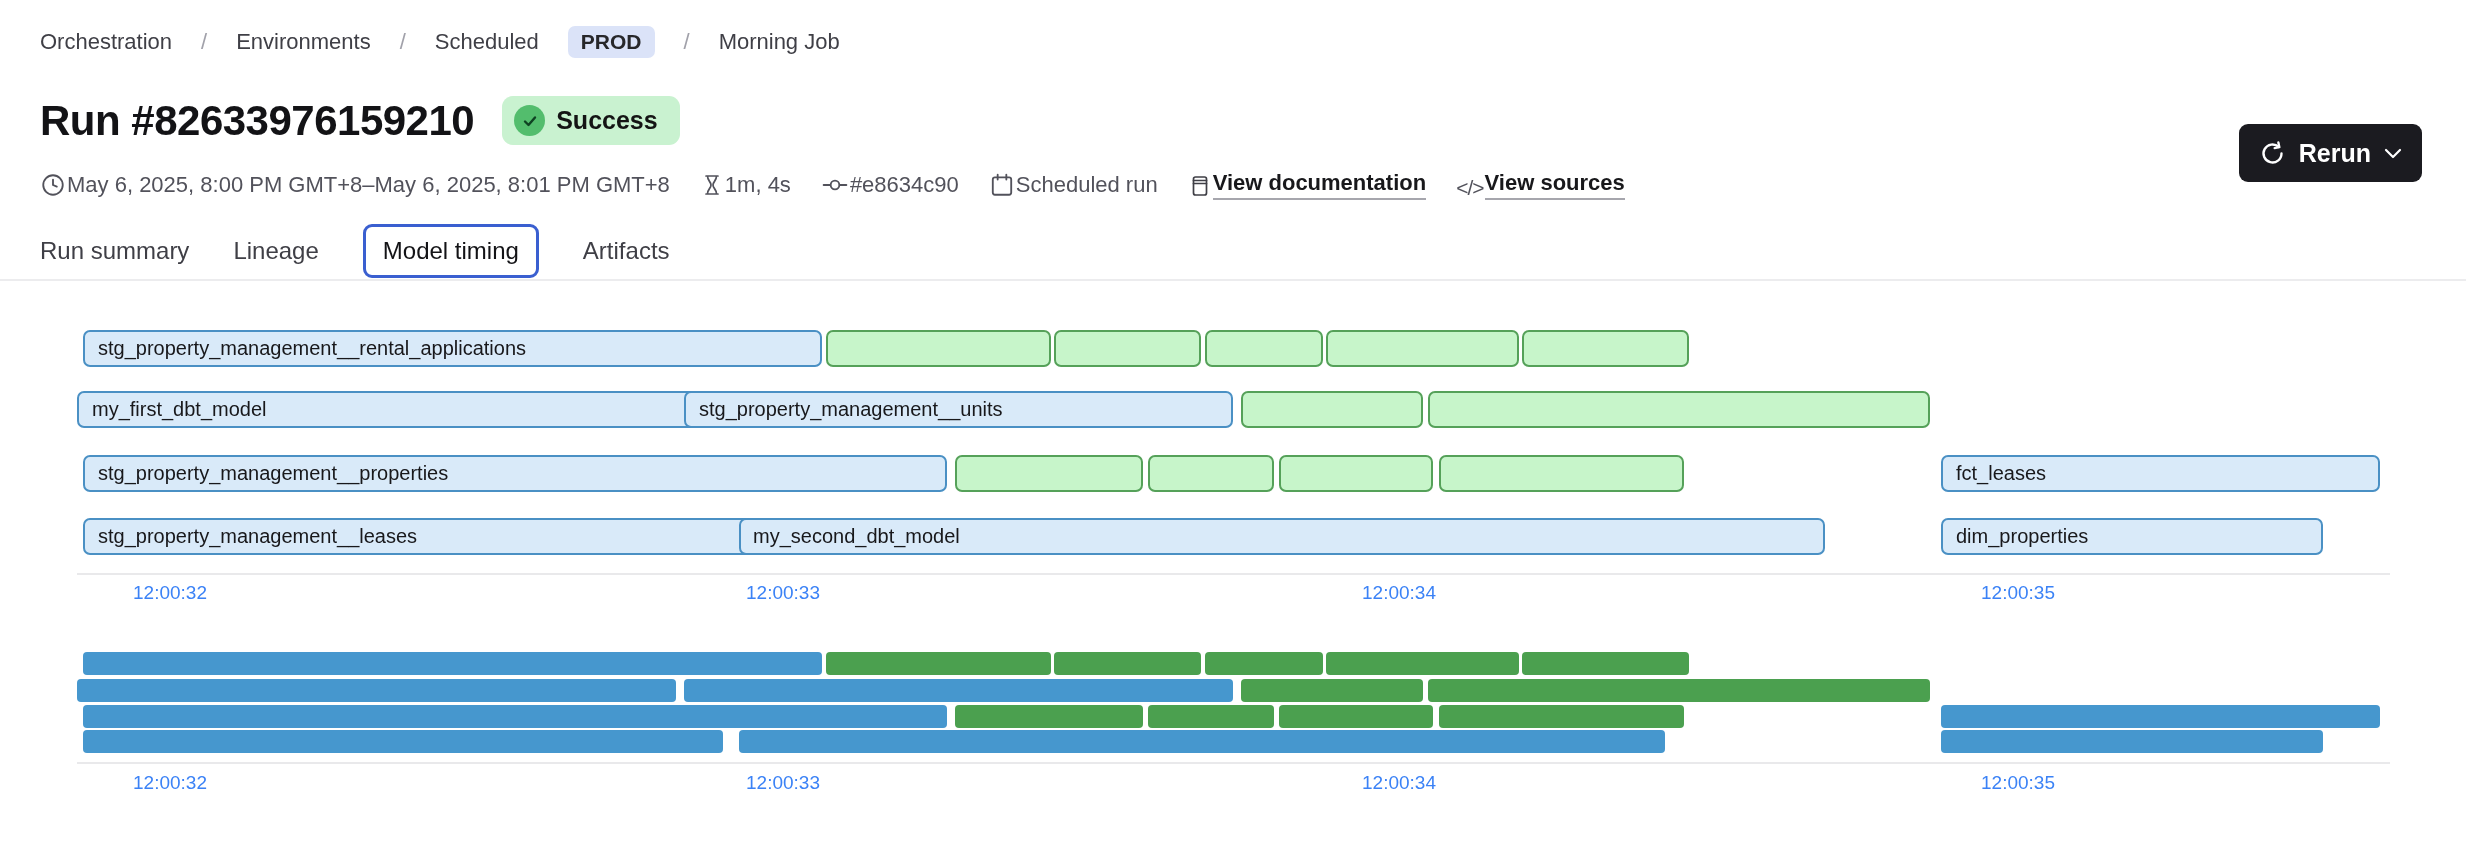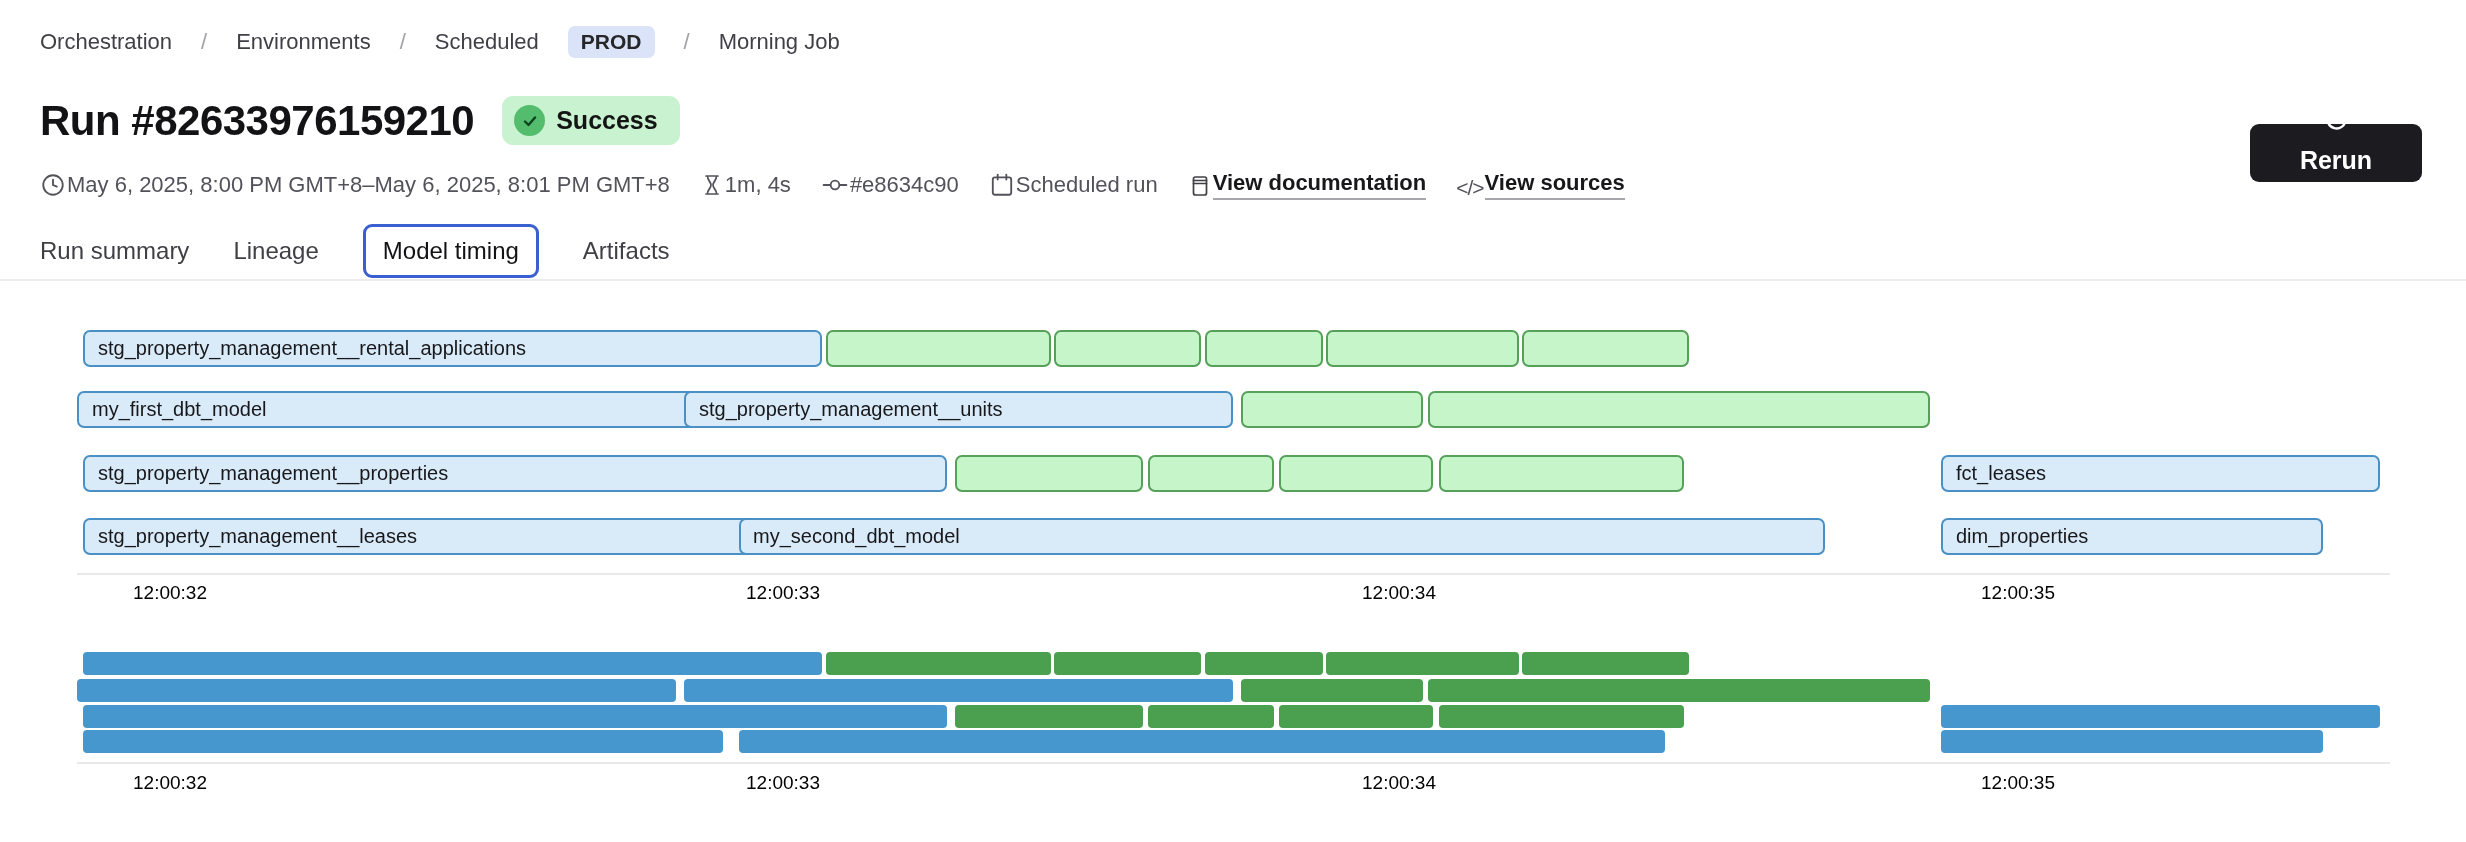--- a/index.html
+++ b/index.html
@@ -13,21 +13,21 @@
   .breadcrumb .sep { color: #a1a1aa; }
   .env-badge { background: var(--env-badge-bg); color: #27272a; font-weight: 700; font-size: 21px; padding: 4px 13px; border-radius: 7px; }
 
   
   .title-row { position: absolute; left: 40px; top: 96px; display: flex; align-items: center; gap: 28px; }
   .run-title { font-size: 42px; font-weight: 600; color: #131316; letter-spacing: -0.5px; }
   .status-badge { display: flex; align-items: center; gap: 11px; background: var(--status-badge-bg); border-radius: 11px; padding: 9px 22px 9px 12px; font-size: 25px; font-weight: 600; color: #141414; }
   .status-dot { width: 31px; height: 31px; border-radius: 50%; background: var(--status-badge-dot); display: flex; align-items: center; justify-content: center; }
 
   
-  .rerun-btn { position: absolute; right: 44px; top: 124px; height: 58px; min-width: 172px; background: var(--rerun-bg); color: #fff; border: none; border-radius: 9px; display: flex; align-items: center; justify-content: center; gap: 13px; font-family: inherit; font-size: 25px; font-weight: 700; padding: 0 20px; cursor: pointer; flex-direction: column; }
+  .rerun-btn { position: absolute; right: 44px; top: 124px; height: 58px; min-width: 172px; background: var(--rerun-bg); color: #fff; border: none; border-radius: 9px; display: flex; align-items: center; justify-content: center; gap: 13px; font-family: inherit; font-size: 25px; font-weight: 700; padding: 0 20px; cursor: pointer; }
 
   
   .meta-row { position: absolute; left: 40px; top: 170px; display: flex; align-items: center; gap: 30px; font-size: 22px; color: #52525b; }
   .meta-item { display: flex; align-items: flex-end; gap: 1px; white-space: nowrap; }
   .meta-item svg { flex: 0 0 auto; }
   .meta-link { color: #18181b; font-weight: 700; border-bottom: 2px solid #a6a6ad; padding-bottom: 2px; cursor: pointer; }
   .code-glyph { font-size: 21px; color: #52525b; letter-spacing: -1px; }
 
   
   .tabs { position: absolute; left: 40px; top: 224px; display: flex; align-items: center; gap: 44px; font-size: 24px; color: #3f3f46; }
@@ -40,21 +40,21 @@
   .gantt-bar { position: absolute; height: 37px; border-radius: 7px; font-size: 20px; line-height: 32px; padding-left: 13px; white-space: nowrap; overflow: hidden; color: #18181b; cursor: pointer; }
   .gantt-bar.blue { background: var(--blue-fill); border: 2px solid var(--blue-border); }
   .gantt-bar.green { background: var(--green-fill); border: 2px solid var(--green-border); }
 
   .axis-line { position: absolute; left: 77px; width: 2313px; height: 2px; background: #e9e9eb; }
   .main-axis-line { top: 573px; }
   .mini-axis-line { top: 762px; }
   .axis { position: absolute; left: 0; width: 2466px; height: 26px; }
   .main-axis { top: 582px; }
   .mini-axis { top: 772px; }
-  .tick { position: absolute; top: 0; transform: translateX(-50%); font-size: 19px; color: #000000; white-space: nowrap; }
+  .tick { position: absolute; top: 0; transform: translateX(-50%); font-size: 19px; color: #3b82f6; white-space: nowrap; }
 
   
   .mini-chart { position: absolute; left: 0; top: 652px; width: 2466px; height: 104px; }
   .mini-bar { position: absolute; height: 23px; border-radius: 4px; cursor: pointer; }
   .mini-bar.blue { background: var(--mini-blue); }
   .mini-bar.green { background: var(--mini-green); }
 </style>
 </head>
 <body>
 

